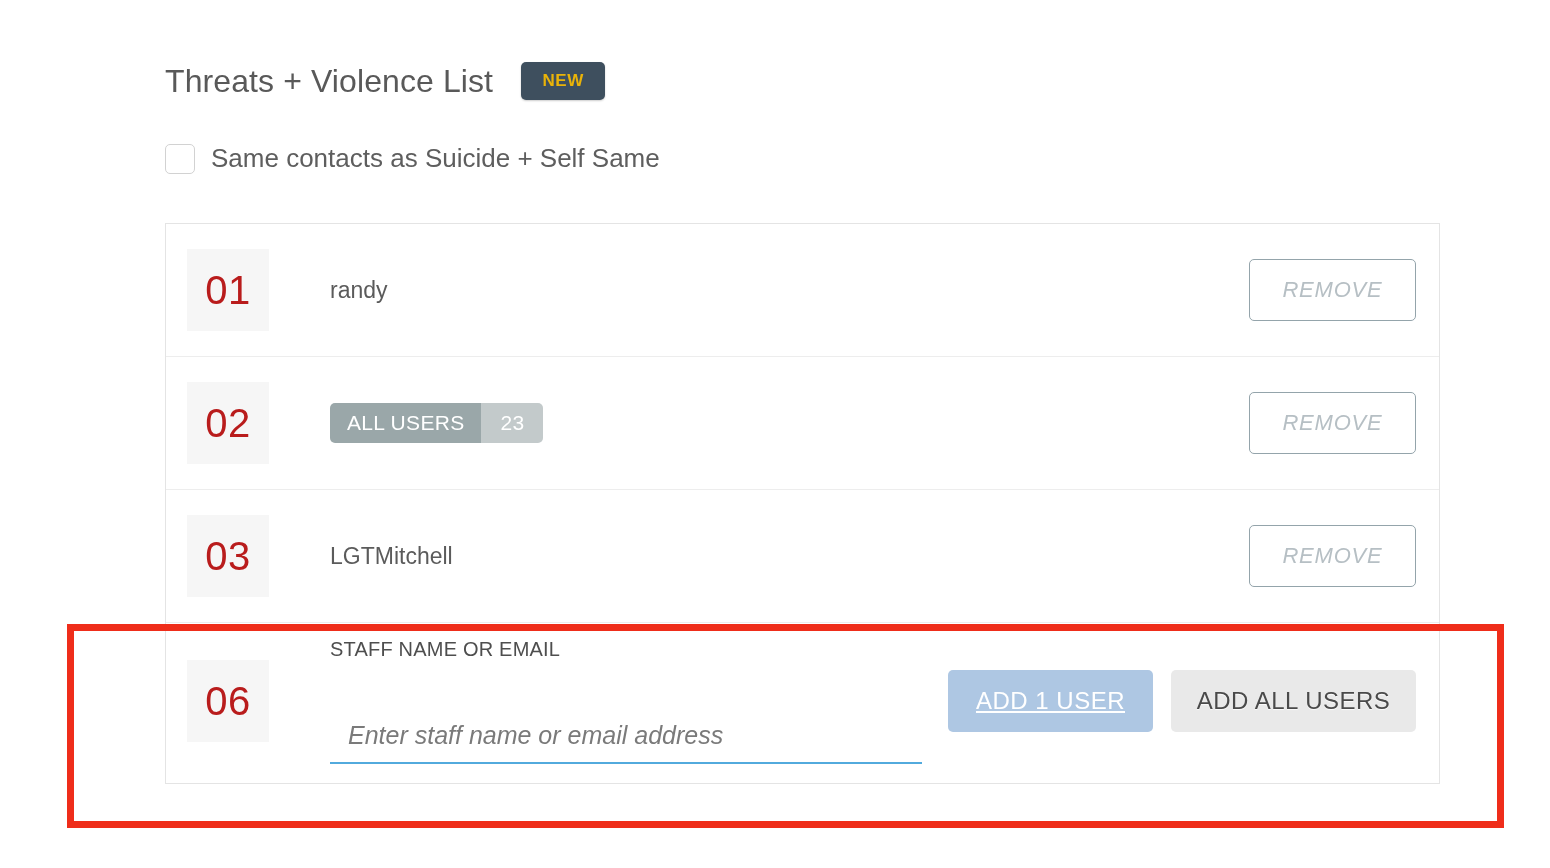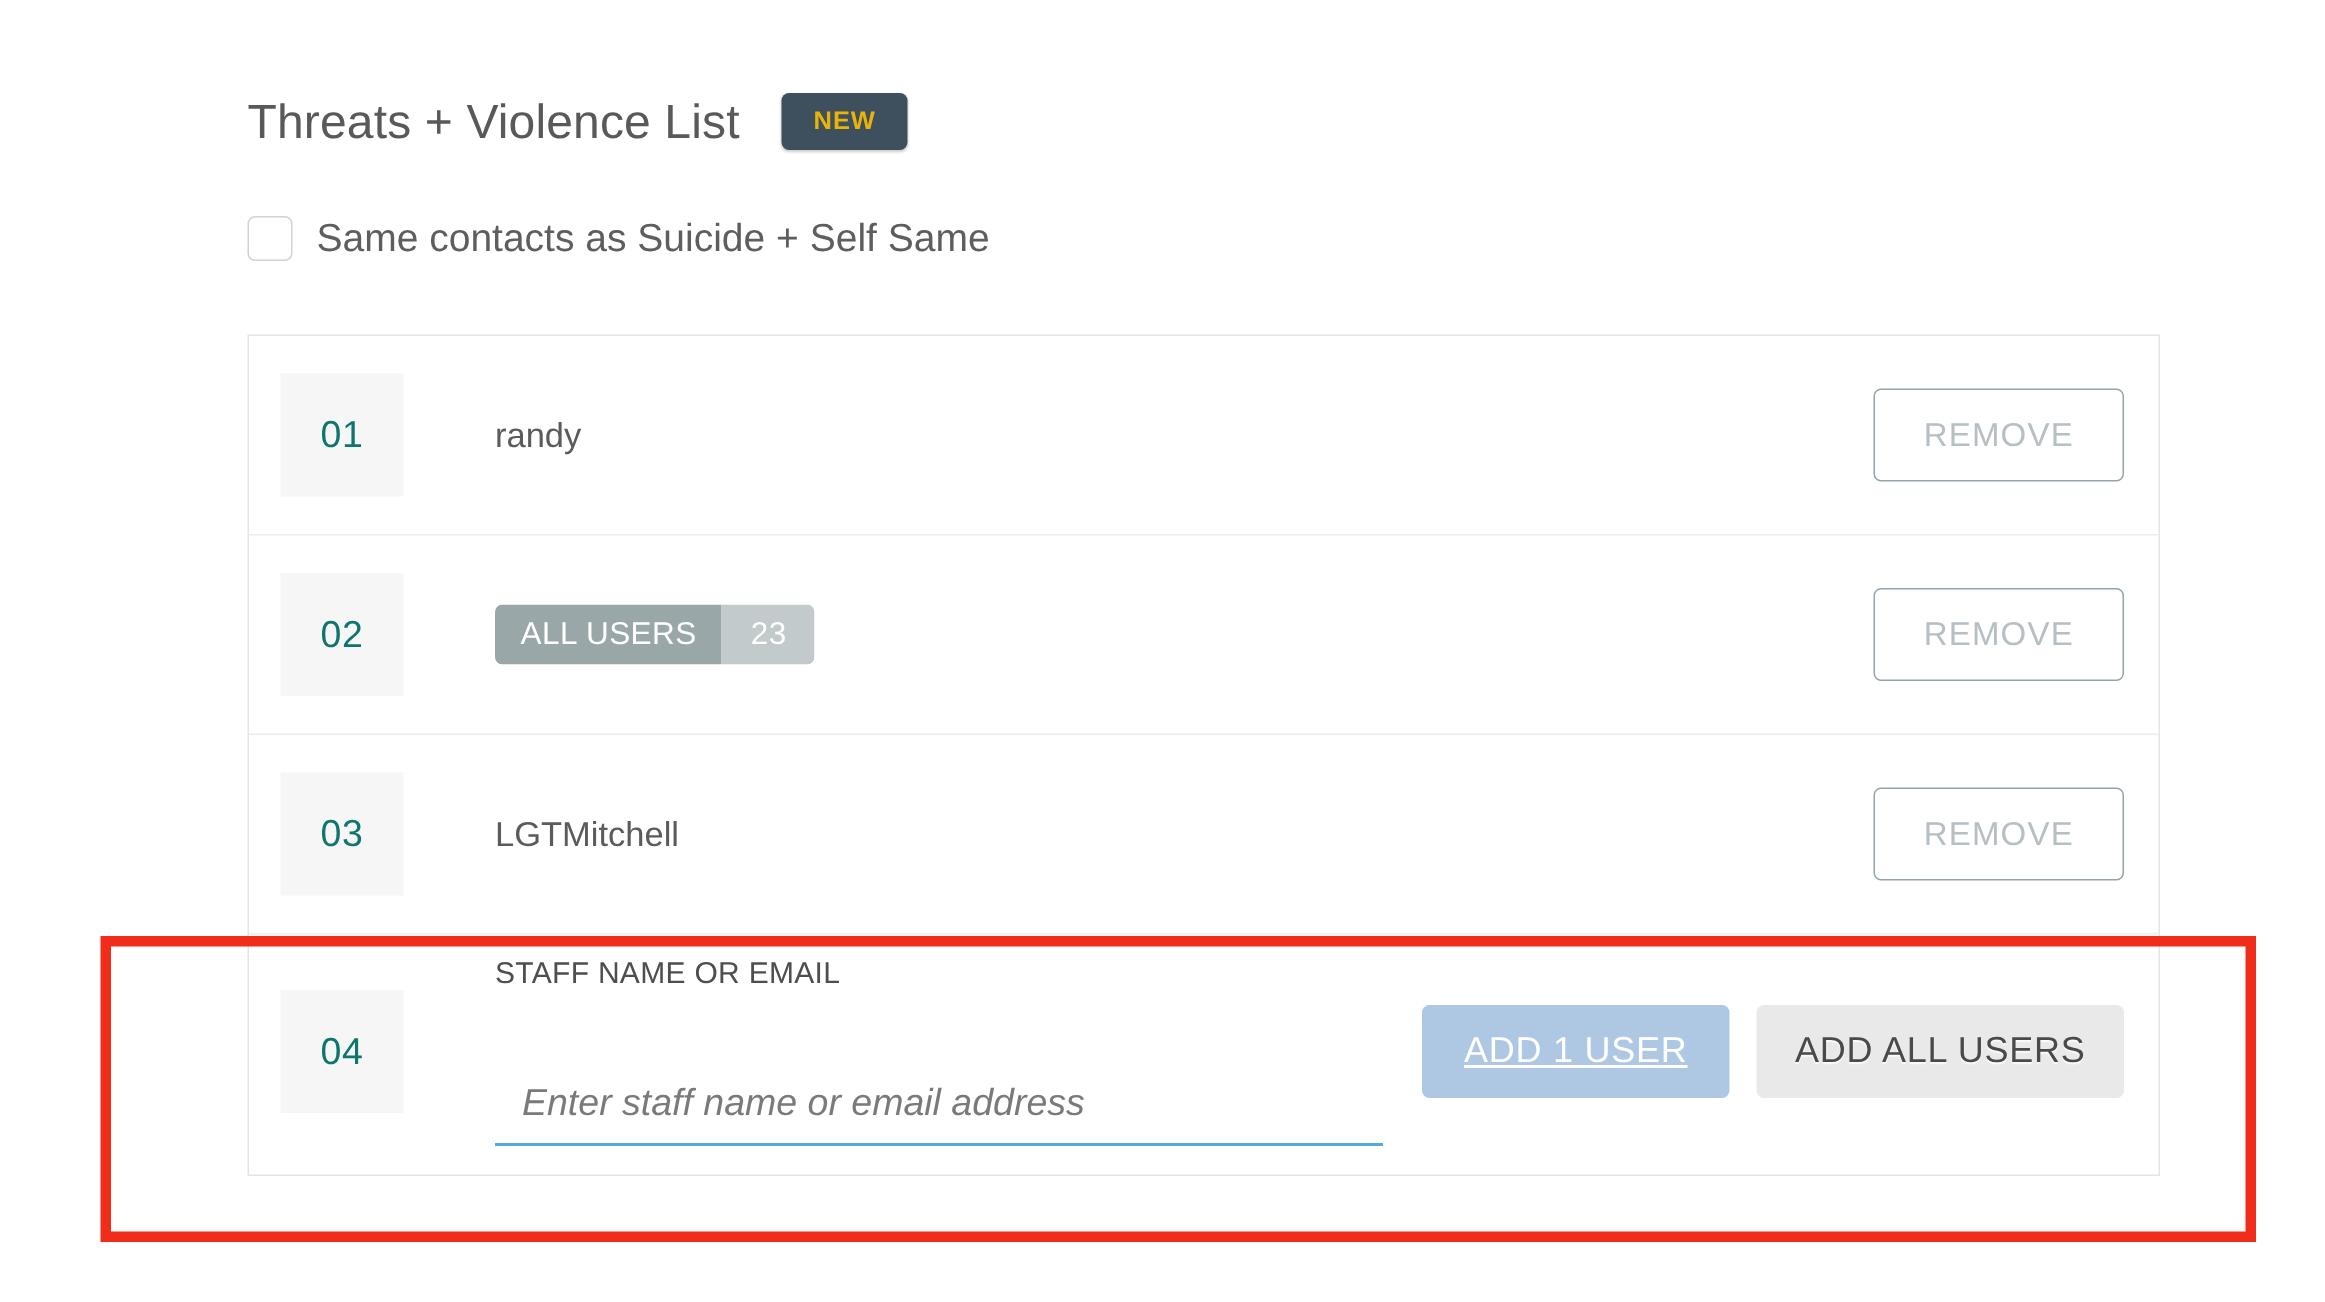--- a/index.html
+++ b/index.html
@@ -95,22 +95,22 @@
     padding-left: 21px;
   }
   .list-row.last {
     height: 156px;
     border-bottom: none;
   }
   .row-index {
     width: 82px;
     height: 82px;
     background: #f6f6f6;
-    color: #0f766e;
-    font-size: 25px;
+    color: #b91c1c;
+    font-size: 40px;
     font-weight: 400;
     display: flex;
     align-items: center;
     justify-content: center;
     flex: 0 0 auto;
     letter-spacing: 0.5px;
   }
   .row-body {
     flex: 1 1 auto;
     display: flex;
@@ -170,20 +170,21 @@
     color: #b6bfc4;
     font-size: 22px;
     font-family: "Liberation Sans", sans-serif;
     letter-spacing: 0.8px;
     display: flex;
     align-items: center;
     justify-content: center;
     box-sizing: border-box;
     cursor: pointer;
     text-shadow: 0 1px 1px rgba(255,255,255,0.9);
+    font-style: italic;
   }
   .btn-add-one {
     min-width: 205px;
     height: 62px;
     border: none;
     border-radius: 5px;
     background: #aec7e3;
     color: #ffffff;
     font-size: 24px;
     font-family: "Liberation Sans", sans-serif;
@@ -301,21 +302,21 @@
     <div class="row-index">03</div>
     <div class="row-body">
       <span class="row-name">LGTMitchell</span>
     </div>
     <div class="row-actions">
       <div class="btn-remove">REMOVE</div>
     </div>
   </div>
 
   <div class="list-row last">
-    <div class="row-index">04</div>
+    <div class="row-index">06</div>
     <div class="row-body">
       <div class="field-wrap">
         <div class="field-label">STAFF NAME OR EMAIL</div>
         <input class="field-input" type="text" placeholder="Enter staff name or email address" style="">
       </div>
     </div>
     <div class="row-actions">
       <div class="btn-add-one">ADD 1 USER</div>
       <div class="btn-add-all">ADD ALL USERS</div>
     </div>

